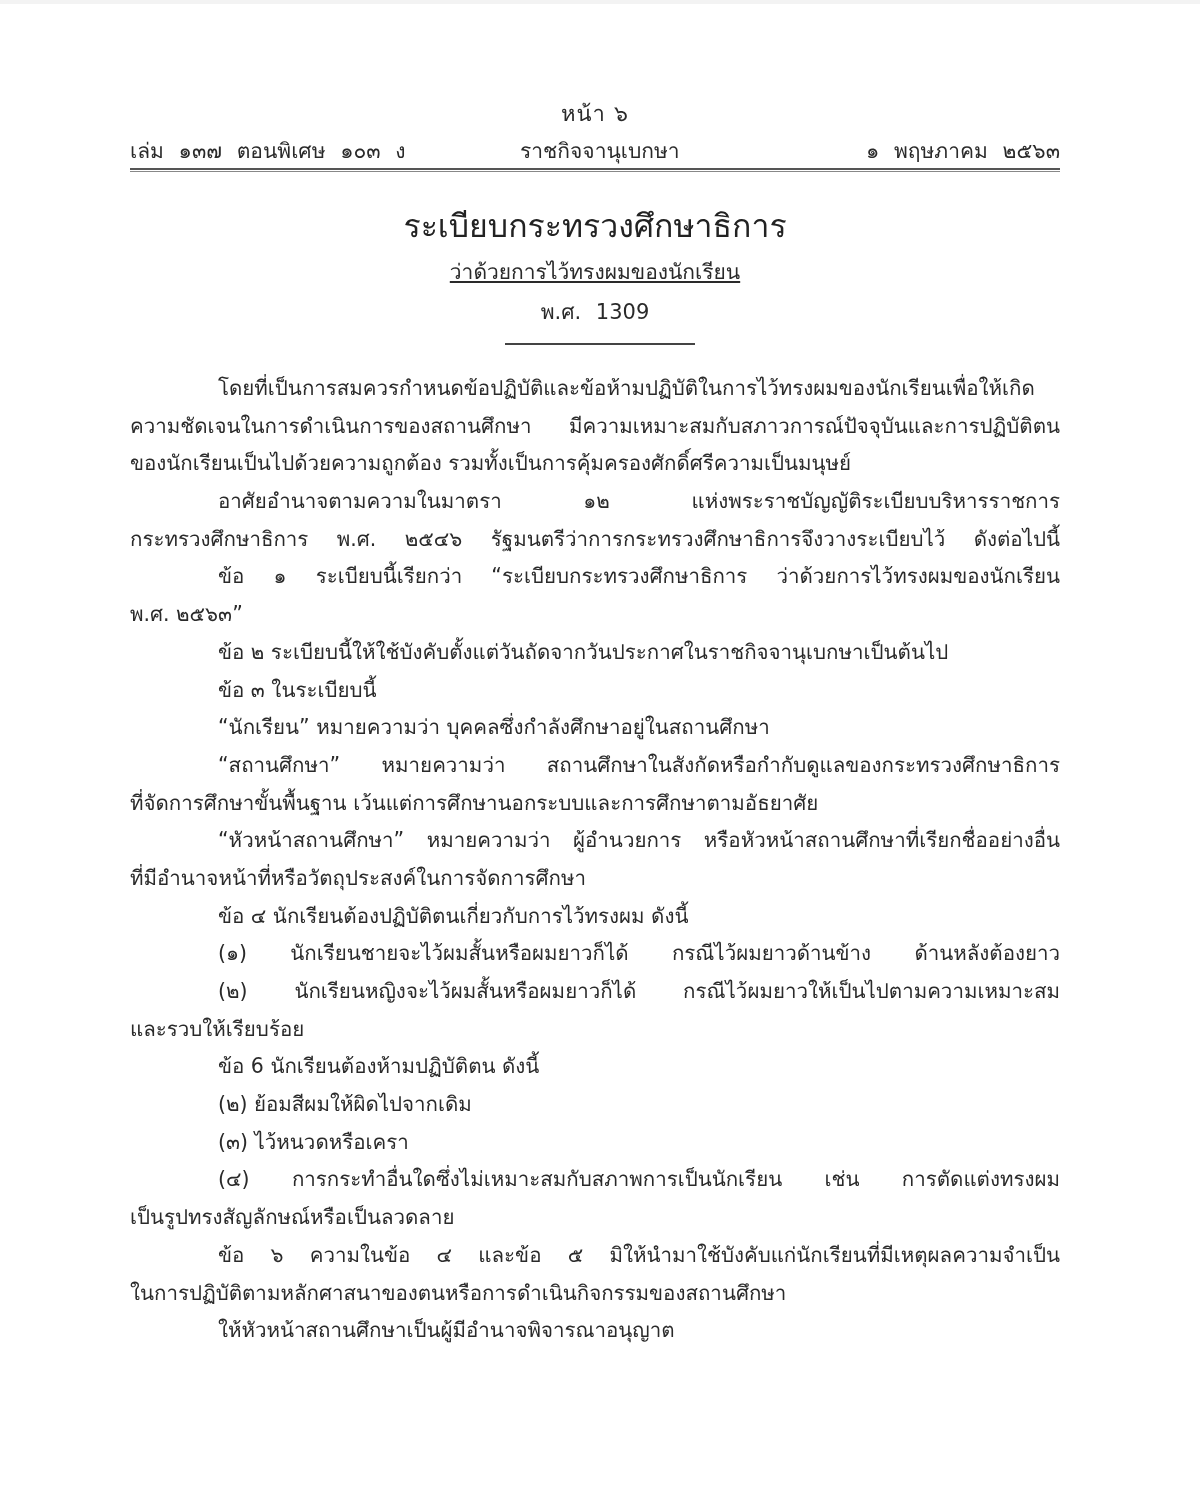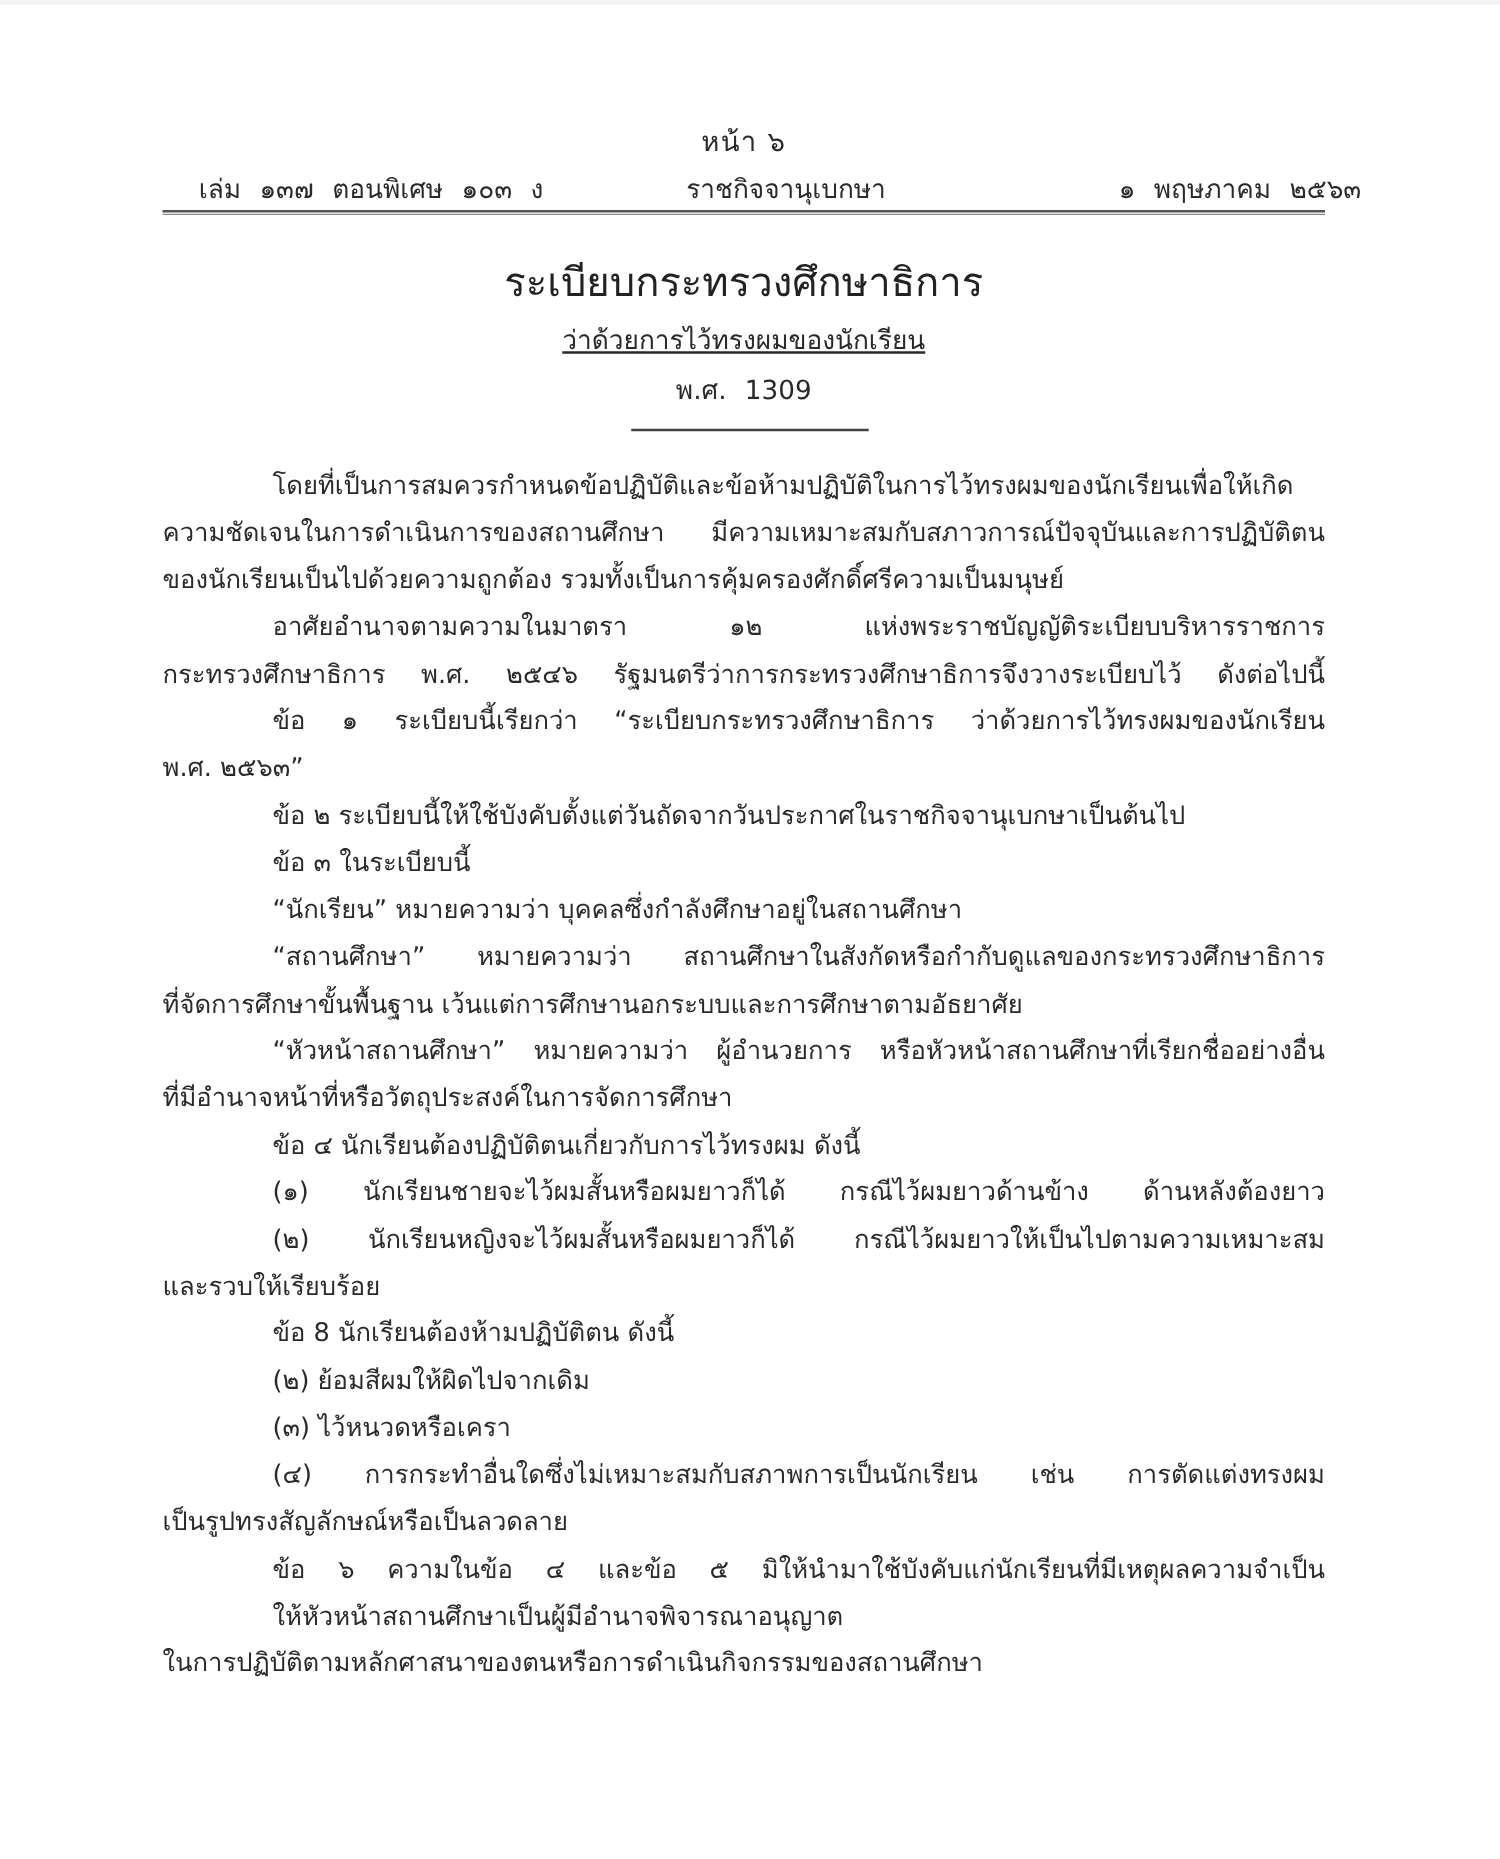--- a/index.html
+++ b/index.html
@@ -34,21 +34,20 @@
       font-size: 22px;
       letter-spacing: 1px;
     }
     .gazette-header {
       position: absolute;
       top: 134px;
       left: 0;
       width: 930px;
       height: 30px;
       font-size: 21px;
-      margin-left: 29px;
     }
     .gh-left { position: absolute; left: 0; top: 0; word-spacing: 8px; }
     .gh-center { position: absolute; left: 390px; top: 0; }
     .gh-right { position: absolute; right: 0; top: 0; word-spacing: 8px; }
     .header-rule {
       position: absolute;
       top: 168px;
       left: 0;
       width: 930px;
       height: 0;
@@ -141,22 +140,22 @@
     <span class="line ind">ข้อ ๓ ในระเบียบนี้</span>
     <span class="line ind">“นักเรียน” หมายความว่า บุคคลซึ่งกำลังศึกษาอยู่ในสถานศึกษา</span>
     <span class="line ind just">“สถานศึกษา” หมายความว่า สถานศึกษาในสังกัดหรือกำกับดูแลของกระทรวงศึกษาธิการ</span>
     <span class="line">ที่จัดการศึกษาขั้นพื้นฐาน เว้นแต่การศึกษานอกระบบและการศึกษาตามอัธยาศัย</span>
     <span class="line ind just">“หัวหน้าสถานศึกษา” หมายความว่า ผู้อำนวยการ หรือหัวหน้าสถานศึกษาที่เรียกชื่ออย่างอื่น</span>
     <span class="line">ที่มีอำนาจหน้าที่หรือวัตถุประสงค์ในการจัดการศึกษา</span>
     <span class="line ind">ข้อ ๔ นักเรียนต้องปฏิบัติตนเกี่ยวกับการไว้ทรงผม ดังนี้</span>
     <span class="line ind just">(๑) นักเรียนชายจะไว้ผมสั้นหรือผมยาวก็ได้ กรณีไว้ผมยาวด้านข้าง ด้านหลังต้องยาว</span>
     <span class="line ind just">(๒) นักเรียนหญิงจะไว้ผมสั้นหรือผมยาวก็ได้ กรณีไว้ผมยาวให้เป็นไปตามความเหมาะสม</span>
     <span class="line">และรวบให้เรียบร้อย</span>
-    <span class="line ind">ข้อ 8 นักเรียนต้องห้ามปฏิบัติตน ดังนี้</span>
+    <span class="line ind">ข้อ 6 นักเรียนต้องห้ามปฏิบัติตน ดังนี้</span>
     <span class="line ind">(๒) ย้อมสีผมให้ผิดไปจากเดิม</span>
     <span class="line ind">(๓) ไว้หนวดหรือเครา</span>
     <span class="line ind just">(๔) การกระทำอื่นใดซึ่งไม่เหมาะสมกับสภาพการเป็นนักเรียน เช่น การตัดแต่งทรงผม</span>
     <span class="line">เป็นรูปทรงสัญลักษณ์หรือเป็นลวดลาย</span>
     <span class="line ind just">ข้อ ๖ ความในข้อ ๔ และข้อ ๕ มิให้นำมาใช้บังคับแก่นักเรียนที่มีเหตุผลความจำเป็น</span>
+    <span class="line">ในการปฏิบัติตามหลักศาสนาของตนหรือการดำเนินกิจกรรมของสถานศึกษา</span>
     <span class="line ind">ให้หัวหน้าสถานศึกษาเป็นผู้มีอำนาจพิจารณาอนุญาต</span>
-    <span class="line">ในการปฏิบัติตามหลักศาสนาของตนหรือการดำเนินกิจกรรมของสถานศึกษา</span>
   </div>
 </div>
 
 </body></html>

